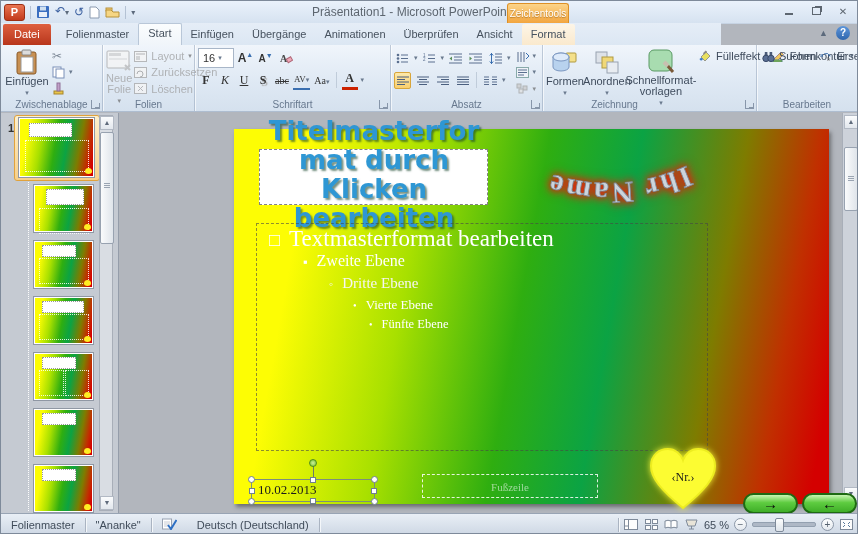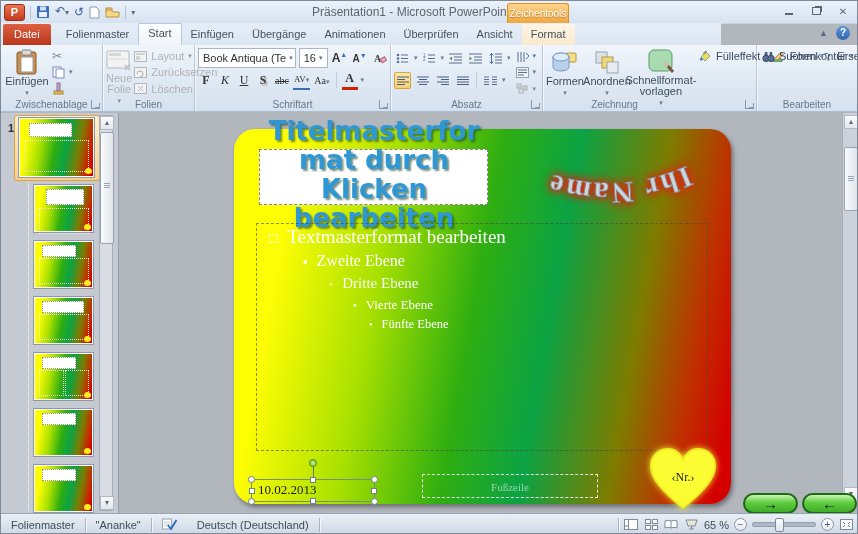--- a/index.html
+++ b/index.html
@@ -55,28 +55,28 @@
   .thumb{position:absolute;background:linear-gradient(100deg,#fdfd04 0%,#fdfd04 12%,#a8e000 30%,#2fae10 48%,#0ba344 62%,#7e7c00 78%,#c03000 89%,#d40000 97%);border:1px solid #fff;outline:1px solid #8f97a4;}
   .t-title{position:absolute;left:12%;top:7%;width:56%;height:21%;background:#fff;border:1px dotted #999;}
   .t-body{position:absolute;left:7%;top:36%;width:85%;height:54%;border:1px dotted rgba(255,255,255,.85);}
   .t-heart{position:absolute;right:2%;bottom:3%;width:7px;height:6px;background:#ffee22;border-radius:50% 50% 50% 50%/60% 60% 40% 40%;}
   .connector{position:absolute;left:27px;top:177px;height:333px;border-left:1px dotted #fdfdfd;}
   .pscroll{position:absolute;left:98px;top:114px;width:14px;height:396px;background:#d9dde3;border:1px solid #a8aeb8;box-sizing:border-box;}
   .sb-arrow{position:absolute;left:0;width:12px;height:12px;font-size:7px;color:#5f6b7c;text-align:center;line-height:12px;background:linear-gradient(#fbfcfd,#e2e7ed);border:1px solid #b2b9c4;}
   .sb-thumb{position:absolute;left:0;width:12px;background:linear-gradient(90deg,#fafbfc,#dfe4ea);border:1px solid #98a2b0;border-radius:2px;}
   .grip{position:absolute;left:3px;top:45%;width:6px;height:1px;background:#9aa4b2;box-shadow:0 2px 0 #9aa4b2,0 4px 0 #9aa4b2;}
   
-  .slide{position:absolute;left:233px;top:128px;width:497px;height:375px;background:linear-gradient(100deg,#fdfd04 0%,#fdfd04 12%,#a8e000 30%,#2fae10 48%,#0ba344 62%,#7e7c00 78%,#c03000 89%,#d40000 97%);box-shadow:2px 3px 4px rgba(40,40,40,.5);border-radius:21px;}
+  .slide{position:absolute;left:233px;top:128px;width:595px;height:375px;background:linear-gradient(100deg,#fdfd04 0%,#fdfd04 12%,#a8e000 30%,#2fae10 48%,#0ba344 62%,#7e7c00 78%,#c03000 89%,#d40000 97%);box-shadow:2px 3px 4px rgba(40,40,40,.5);}
   .slide-title-box{position:absolute;left:25px;top:20px;width:229px;height:56px;background:#fff;border:1px dashed rgba(80,80,80,.7);box-sizing:border-box;}
   .slide-title-text{position:absolute;left:4px;top:-12px;width:272px;text-align:center;font-size:26px;line-height:29px;font-weight:bold;color:#2e97d4;text-shadow:2px 2px 2px rgba(25,70,45,.6);font-family:"DejaVu Sans",sans-serif;}
   .wordart{position:absolute;left:272px;top:4px;width:205px;height:88px;transform:rotate(180deg);filter:drop-shadow(0 0 5px #e03010) drop-shadow(0 0 3px #c82810);}
   .body-box{position:absolute;left:22px;top:94px;width:452px;height:228px;border:1px dashed rgba(70,70,70,.6);box-sizing:border-box;}
   .bl{position:absolute;color:#fff;font-family:"Liberation Serif",serif;white-space:nowrap;}
   .bl .bullet{margin-right:9px;font-size:80%;}
-  .bl0{left:12px;top:2px;font-size:19px;}
+  .bl0{left:12px;top:2px;font-size:23px;}
   .bl1{left:46px;top:28px;font-size:16px;}
   .bl2{left:72px;top:51px;font-size:15px;color:#f6f6f2;}
   .bl3{left:96px;top:73px;font-size:13px;}
   .bl4{left:112px;top:93px;font-size:12.5px;}
   .date-box{position:absolute;left:17px;top:350px;width:122px;height:21px;border:1px solid #7d8d7d;}
   .date-text{position:absolute;left:6px;top:2px;font-size:13px;color:#1b1b1b;font-family:"Liberation Serif",serif;}
   .hnd{position:absolute;background:#fff;border:1px solid #70808e;box-sizing:border-box;}
   .hc{width:7px;height:7px;border-radius:50%;}
   .hs{width:6px;height:6px;}
   .rot-stem{position:absolute;left:50%;top:-14px;width:1px;height:14px;background:#6a7a6a;}
@@ -241,24 +241,20 @@
               </svg>
             </span>
             <span>Löschen</span>
           </div>
       </div>
       <div class="glabel">Folien</div>
     </div>
 
     <div class="rgroup" style="width:196px;flex-direction:column;">
       <div class="frow">
-        <div class="combo" style="width:106px;">
-            <span style="overflow:hidden;">Book Antiqua (Te</span>
-            <span class="caret">▾</span>
-          </div>
         <div class="combo" style="width:28px;">
             <span>16</span>
             <span class="caret">▾</span>
           </div>
         <div class="ibtn">
             <span style="font-size:12px;font-weight:bold;color:#333;">A<sup style="font-size:7px;color:#3a6fb0;">▲</sup></span>
           </div>
         <div class="ibtn">
             <span style="font-size:10px;font-weight:bold;color:#333;">A<sup style="font-size:7px;color:#3a6fb0;">▼</sup></span>
           </div>

